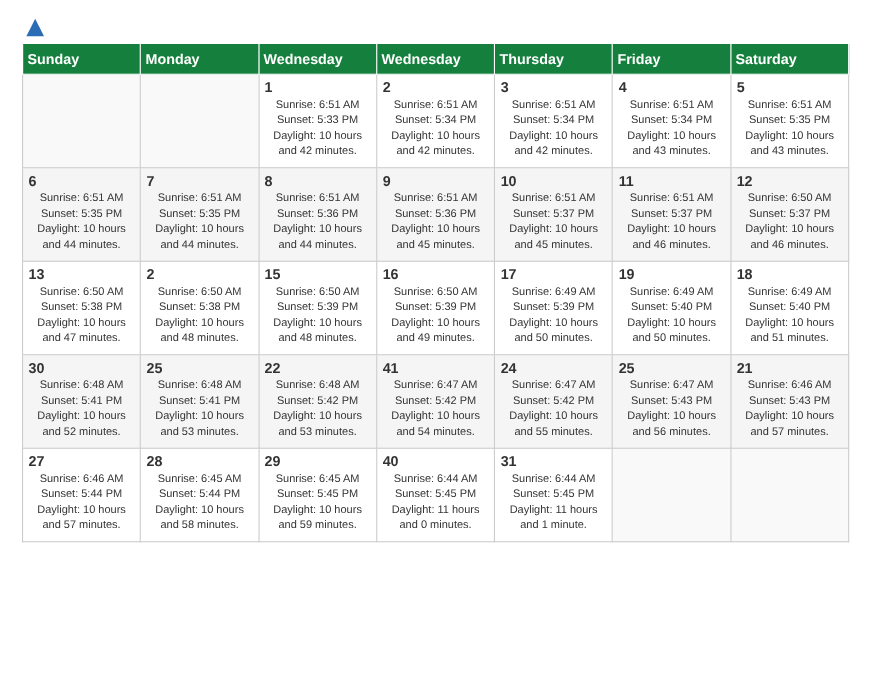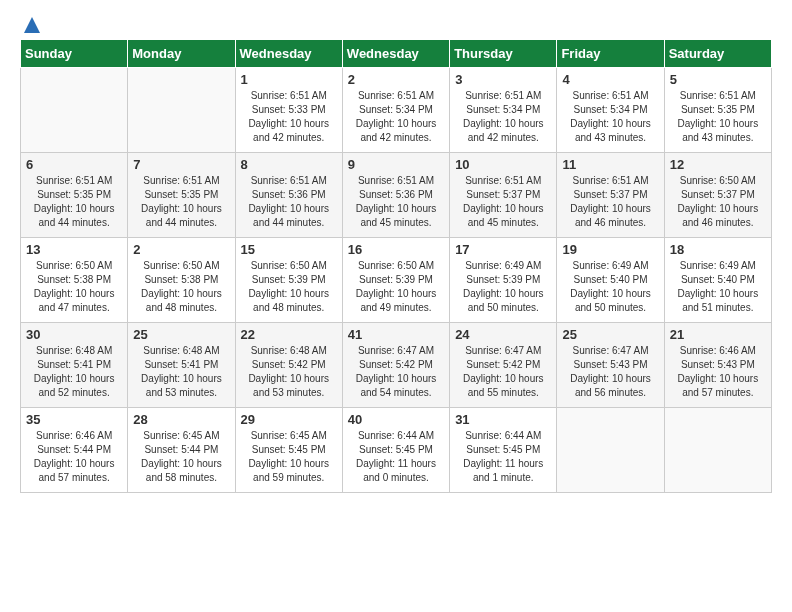--- a/index.html
+++ b/index.html
@@ -289,21 +289,21 @@
         </td>
         <td>
           <span class="day-num">21</span>
           <div class="cell-info" style="white-space: pre-line;">Sunrise: 6:46 AM
 Sunset: 5:43 PM
 Daylight: 10 hours and 57 minutes.</div>
         </td>
       </tr>
       <tr>
         <td>
-          <span class="day-num">35</span>
+          <span class="day-num">27</span>
           <div class="cell-info" style="white-space: pre-line;">Sunrise: 6:46 AM
 Sunset: 5:44 PM
 Daylight: 10 hours and 57 minutes.</div>
         </td>
         <td>
           <span class="day-num">28</span>
           <div class="cell-info" style="white-space: pre-line;">Sunrise: 6:45 AM
 Sunset: 5:44 PM
 Daylight: 10 hours and 58 minutes.</div>
         </td>

